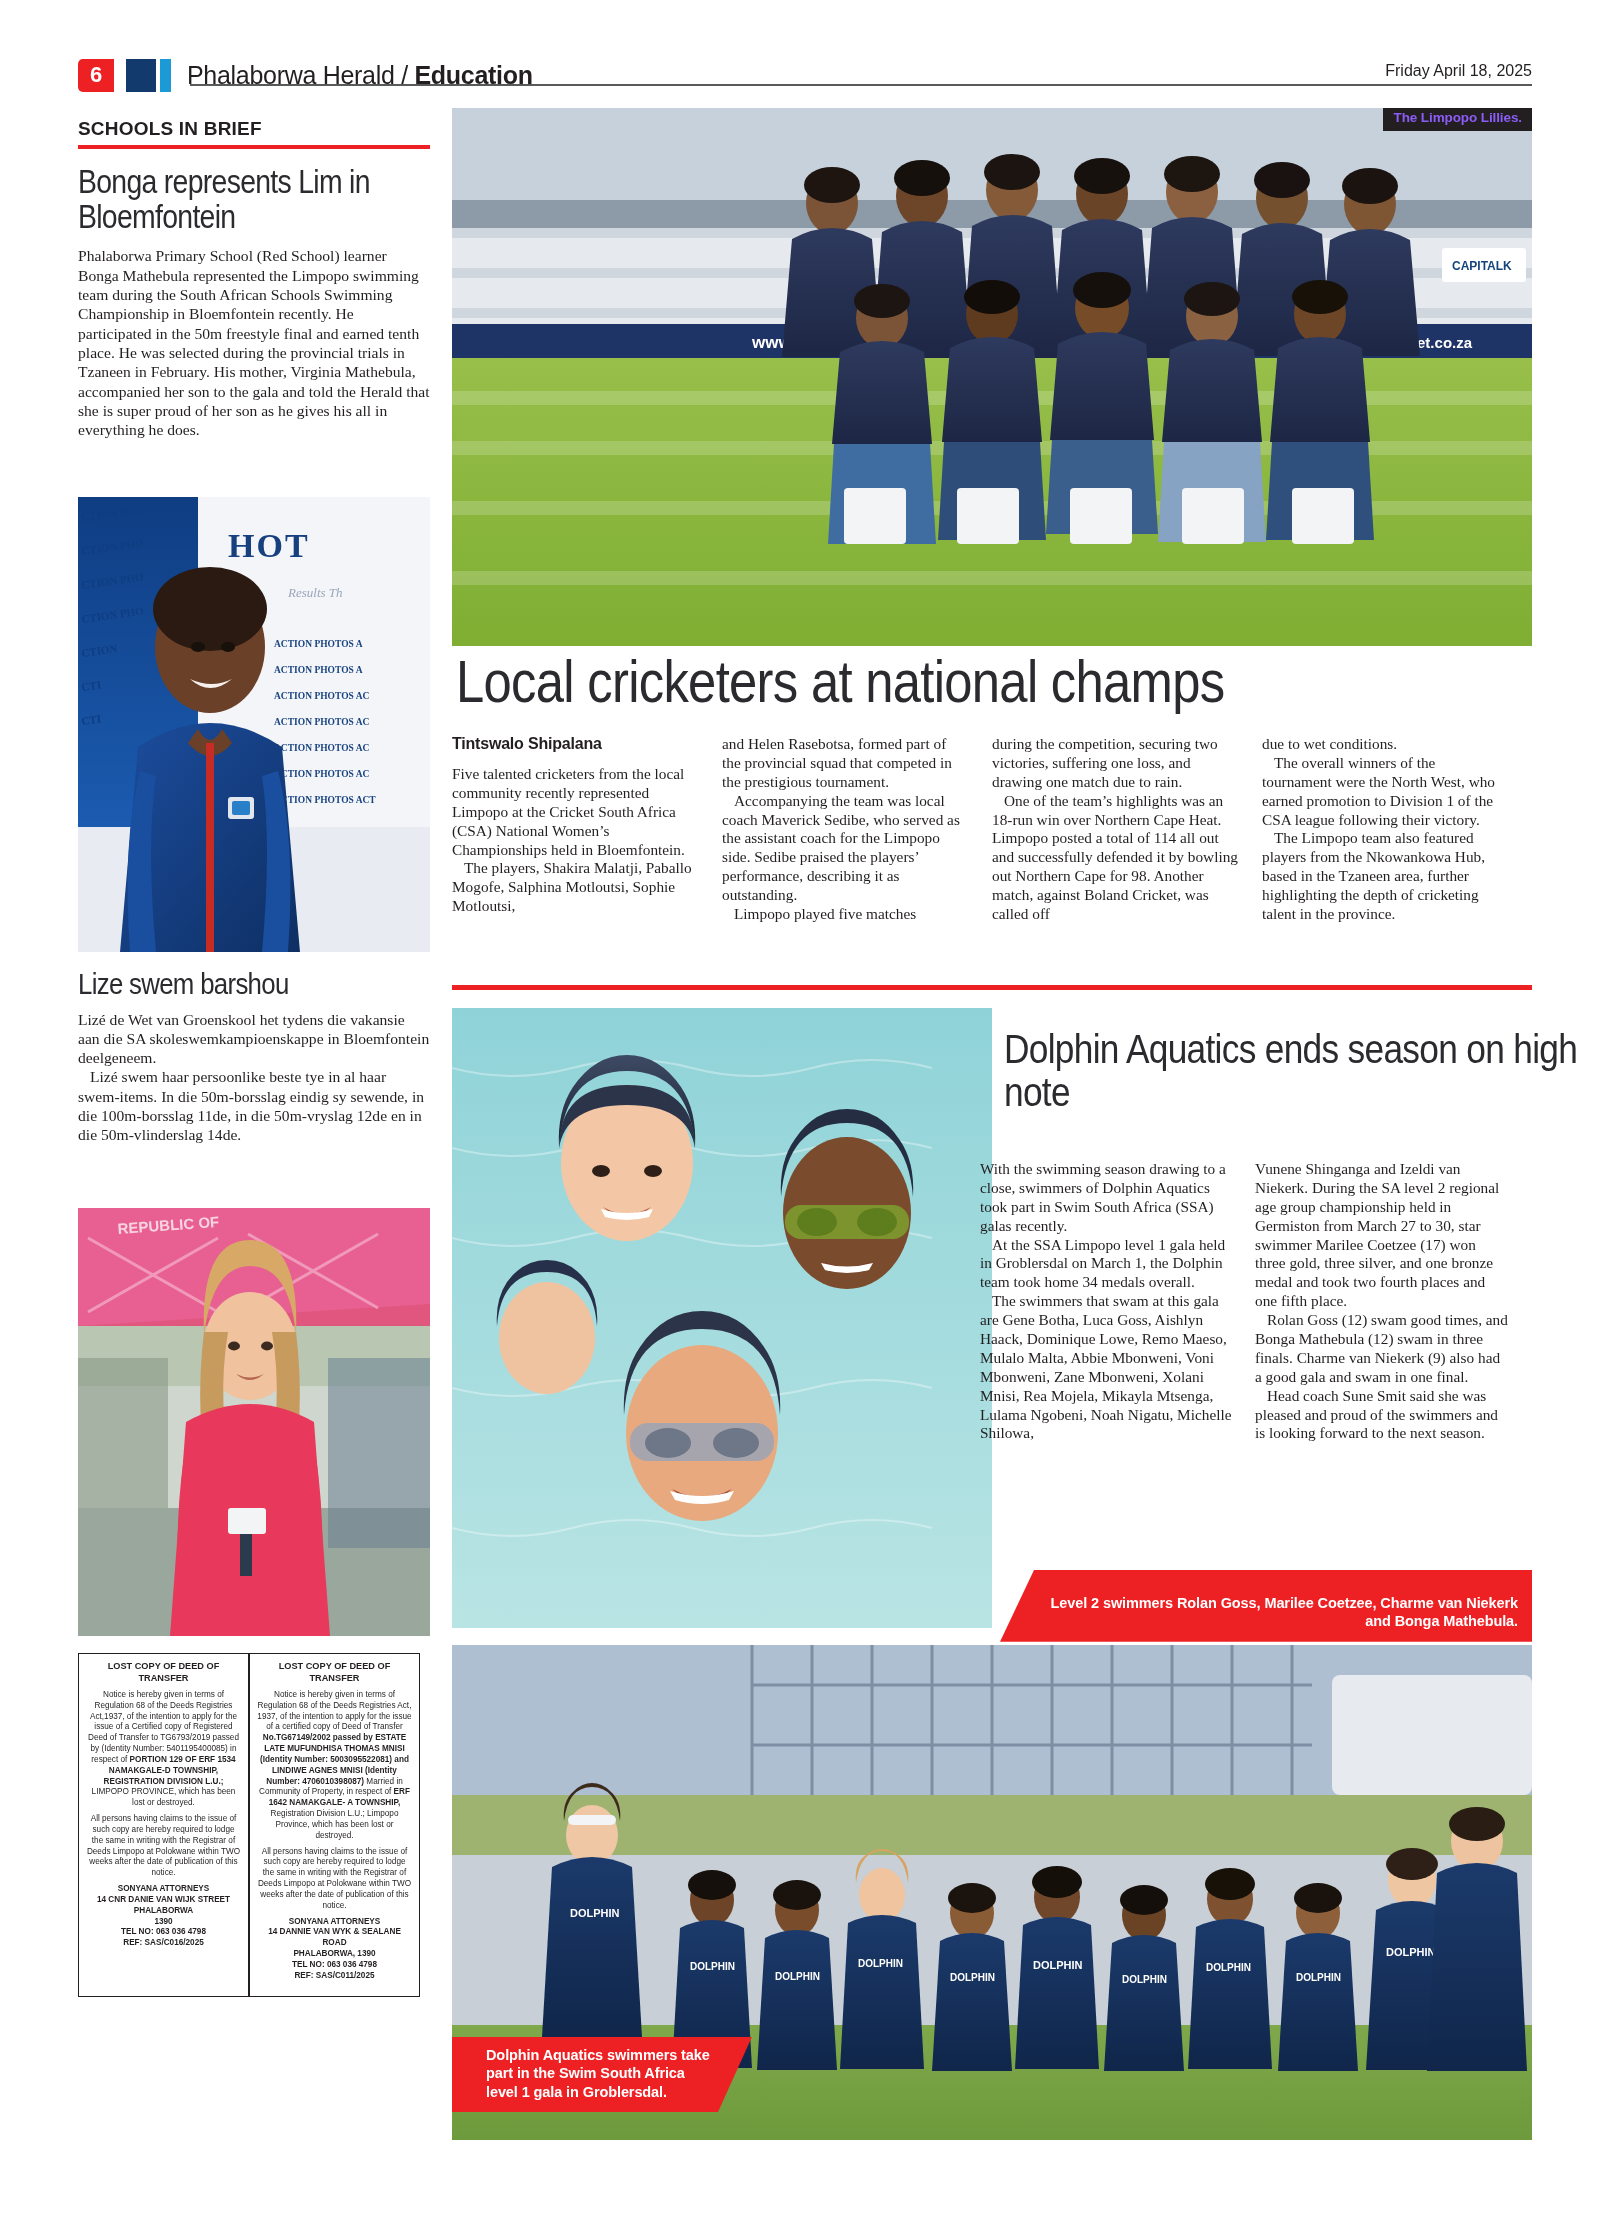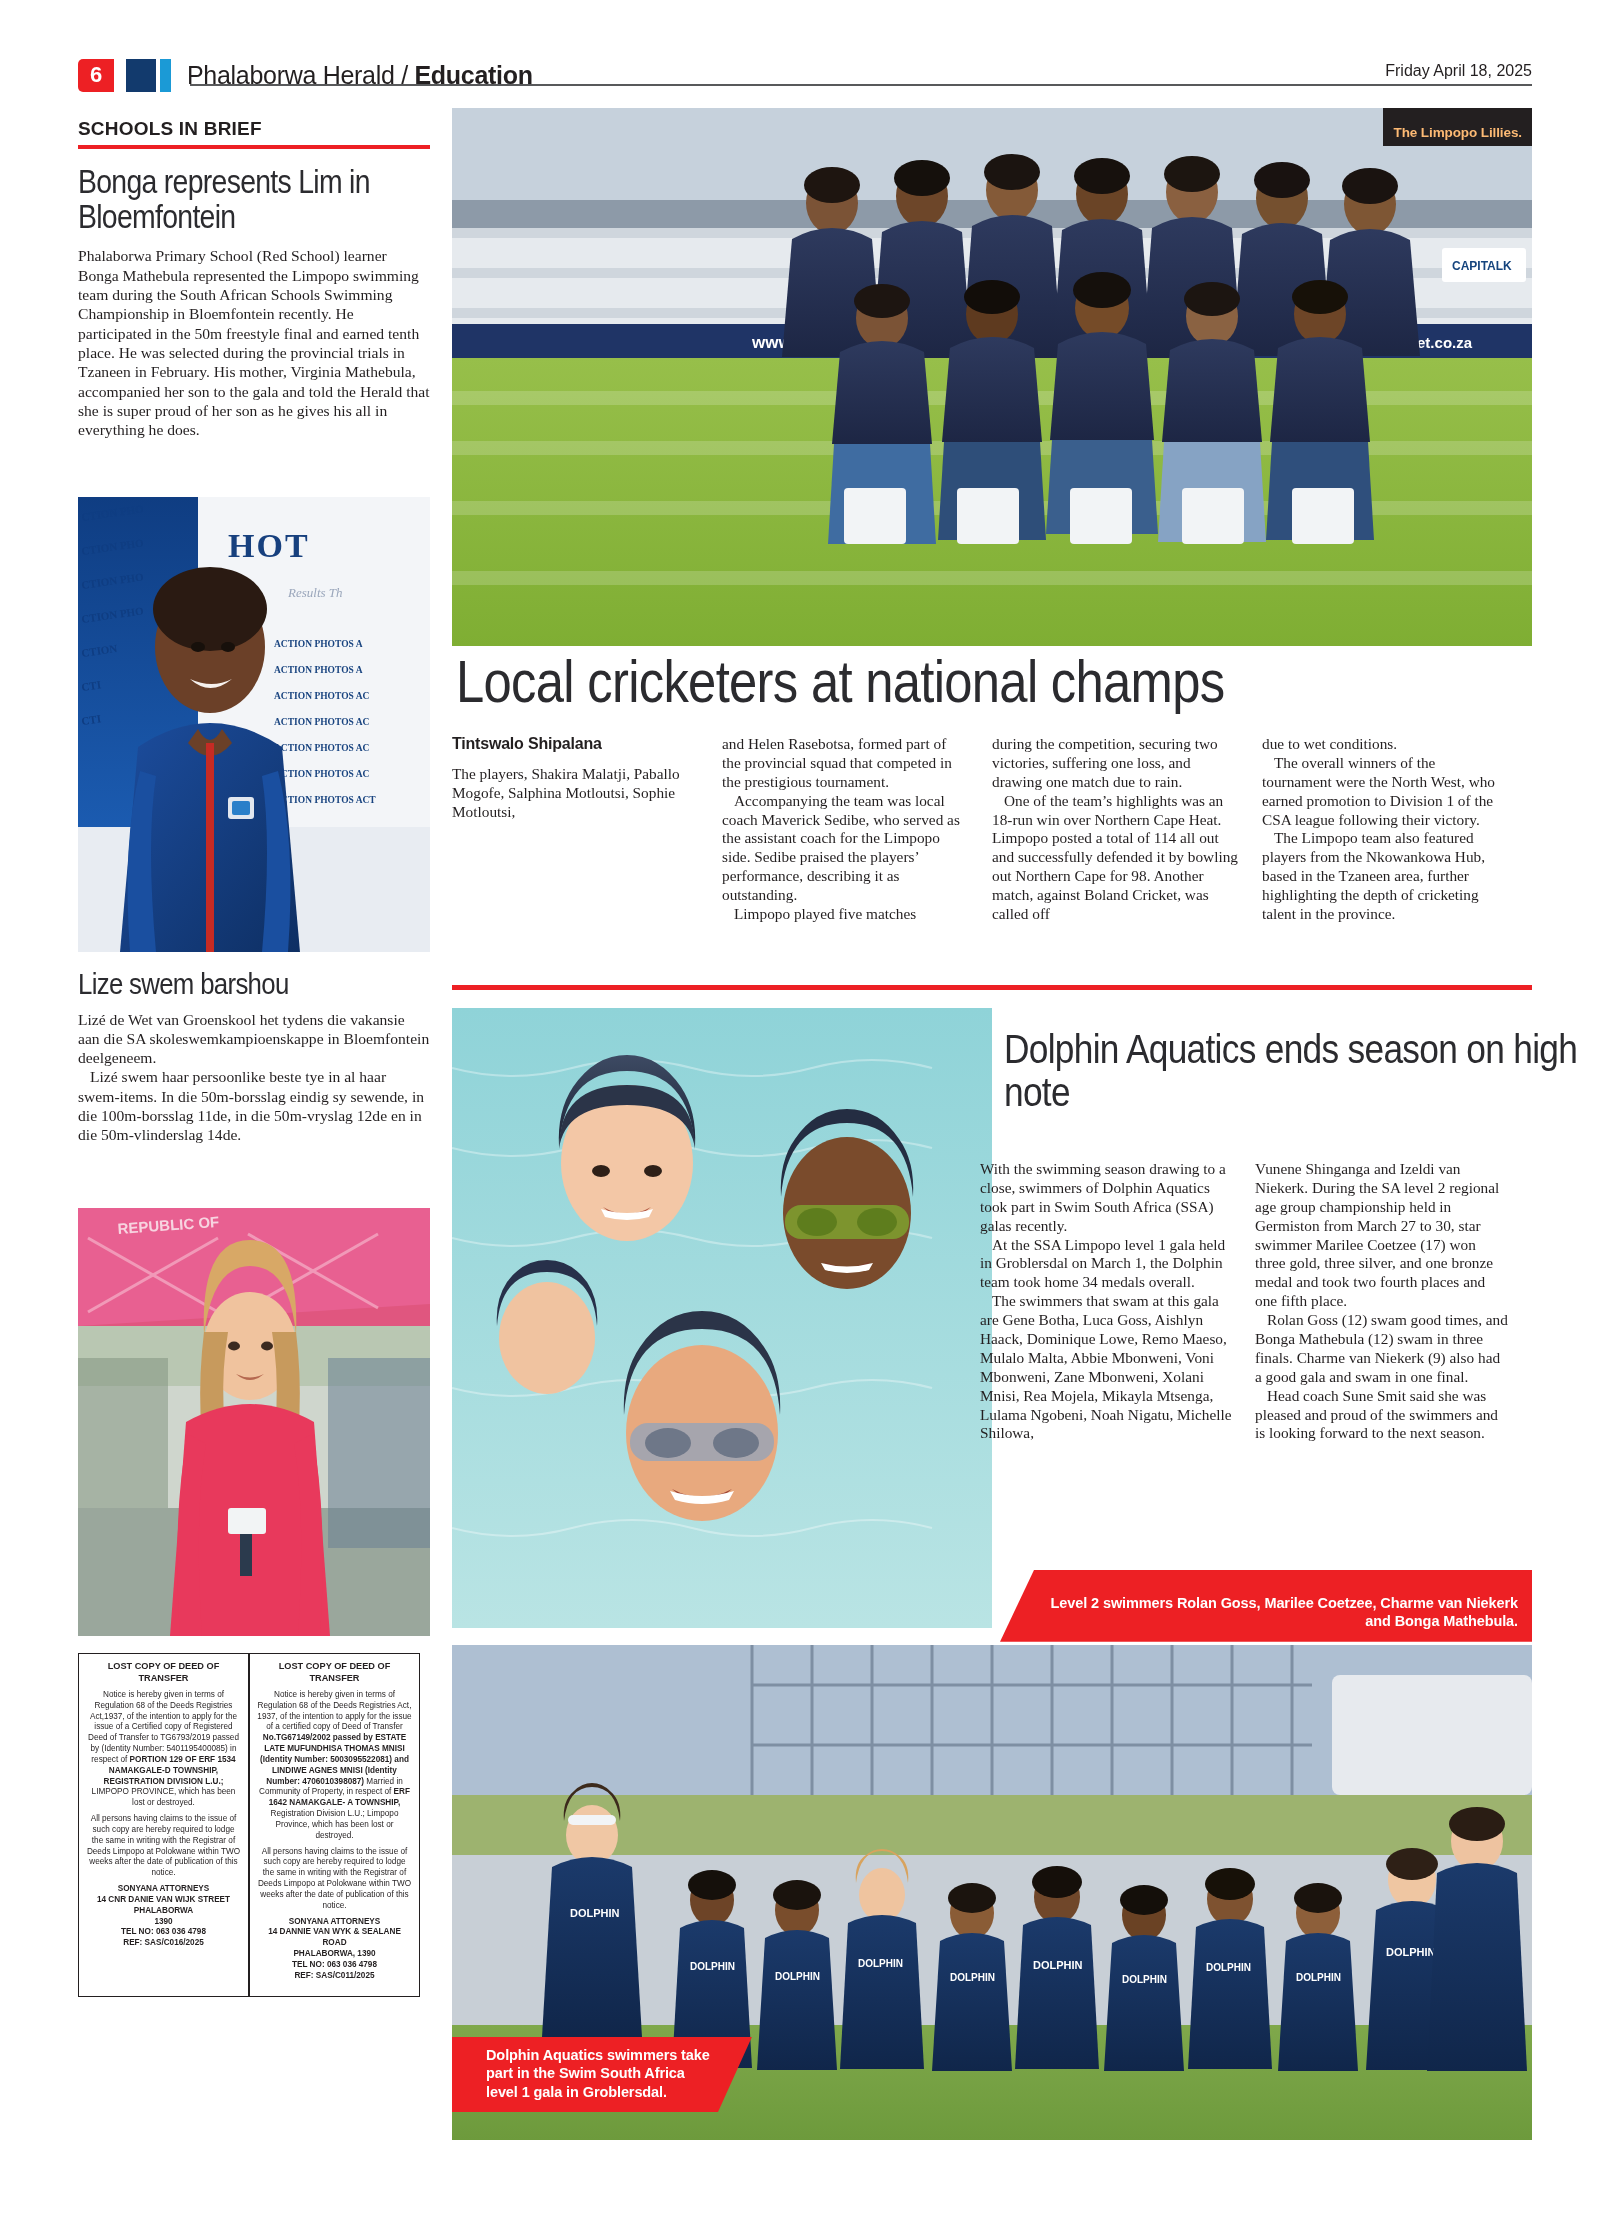--- a/index.html
+++ b/index.html
@@ -96,23 +96,23 @@
     font-family:"Liberation Sans", sans-serif;
     font-size:8.2px; line-height:1.32; text-align:center; color:#231f20;
   }
   .legal-box h4 { font-size:9.2px; font-weight:bold; line-height:1.25; margin-bottom:6px; }
   .legal-box p { margin-bottom:5px; }
   .legal-box b { font-weight:bold; }
 
   
   #photo-cricket { left:452px; top:108px; width:1080px; height:538px; }
   .caption-tag {
-    position:absolute; background:#231f20; color:#fdba74;
+    position:absolute; background:#231f20; color:#8b5cf6;
     font-family:"Liberation Sans", sans-serif; font-weight:bold;
-    font-size:13.5px; padding:17px 10px 6px 10px; letter-spacing:-0.1px;
+    font-size:13.5px; padding:2px 10px 6px 10px; letter-spacing:-0.1px;
   }
 
   
   .cricket-head {
     position:absolute; left:456px; top:652px; width:1200px;
     font-size: 59px;
   }
   .cricket-cols {
     position:absolute; left:452px; top:735px; width:1080px;
     display:flex; gap:24px;
@@ -407,20 +407,21 @@
     </svg>
     <div class="caption-tag" style="right:0;top:0;">The Limpopo Lillies.</div>
   </div>
 
   <div class="head-cond cricket-head">Local cricketers at national champs</div>
 
   <div class="cricket-cols">
     <div class="col">
       <div class="byline">Tintswalo Shipalana</div>
       <div class="serif-body" style="margin-top:12px">
+        <p>Five talented cricketers from the local community recently represented Limpopo at the Cricket South Africa (CSA) National Women’s Championships held in Bloemfontein.</p>
         <p>The players, Shakira Malatji, Paballo Mogofe, Salphina Motloutsi, Sophie Motloutsi,</p>
       </div>
     </div>
     <div class="col">
       <div class="serif-body">
         <p>and Helen Rasebotsa, formed part of the provincial squad that competed in the prestigious tournament.</p>
         <p>Accompanying the team was local coach Maverick Sedibe, who served as the assistant coach for the Limpopo side. Sedibe praised the players’ performance, describing it as outstanding.</p>
         <p>Limpopo played five matches</p>
       </div>
     </div>

